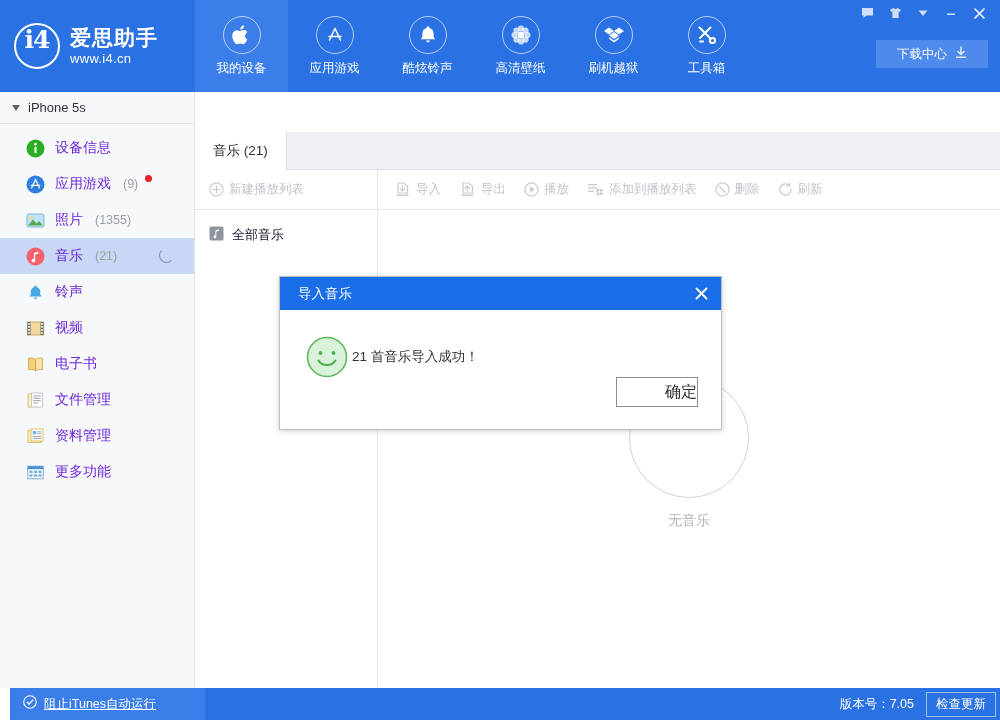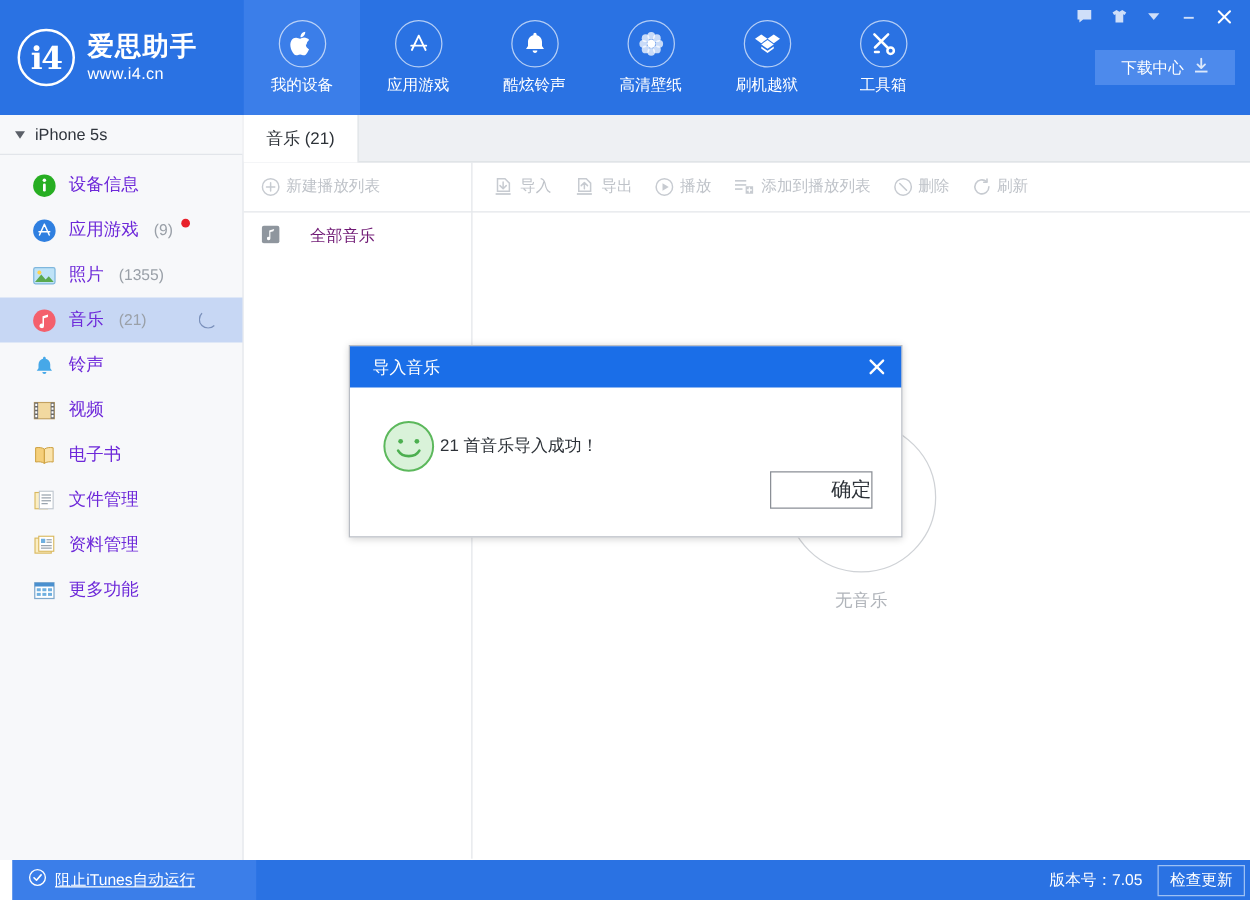--- a/index.html
+++ b/index.html
@@ -23,21 +23,21 @@
     overflow: hidden;
   }
   .brand {
     position: absolute; left: 0; top: 0;
     width: 195px; height: 92px;
     display: flex; align-items: center; padding-left: 14px;
   }
   .brand-logo {
     width: 46px; height: 46px; border-radius: 50%;
     border: 2.5px solid #ffffff;
-    display: flex; align-items: center; justify-content: center;
+    display: flex; justify-content: center;
     color: #fff; font-size: 25px; font-weight: bold;
     letter-spacing: -1px; font-family: "DejaVu Serif", serif;
   }
   .brand-text { margin-left: 10px; color: #fff; line-height: 1.05; }
   .brand-title { font-size: 21px; font-weight: bold; letter-spacing: 1px; }
   .brand-url { font-size: 13px; letter-spacing: 0.3px; margin-top: 3px; }
 
   .navtabs {
     position: absolute; left: 195px; top: 0;
     height: 92px; display: flex;
@@ -126,21 +126,21 @@
 
   
   .content {
     position: absolute; left: 195px; top: 92px;
     width: 805px; height: 596px;
     background: #ffffff;
   }
   .tabbar {
     height: 38px; background: #eef0f3;
     border-bottom: 1px solid #dcdfe4;
-    display: flex; align-items: flex-end;
+    display: flex; align-items: flex-end; margin-top: 40px;
   }
   .tabitem {
     height: 38px; padding: 0 18px;
     display: flex; align-items: center;
     font-size: 13.5px; color: #2d3238;
     background: #ffffff;
     border-right: 1px solid #dcdfe4;
     position: relative; top: 1px; cursor: pointer;
   }
 
@@ -154,23 +154,23 @@
   .tbgroup.right { padding-left: 16px; gap: 18px; }
   .tbitem { display: flex; align-items: center; gap: 5px; cursor: default; }
   .tbitem svg { display: block; }
 
   .panes { display: flex; height: 517px; }
   .listpane {
     width: 183px; border-right: 1px solid #e4e6ea;
     padding-top: 10px;
   }
   .listrow {
-    height: 30px; display: flex; align-items: flex-start;
-    gap: 24px; padding-left: 14px; cursor: pointer;
-    font-size: 13px; color: #701a75;
+    height: 30px; display: flex; align-items: center;
+    gap: 8px; padding-left: 14px; cursor: pointer;
+    font-size: 13px; color: #0f172a;
   }
   .mainpane {
     flex: 1; position: relative;
     display: flex; flex-direction: column;
     align-items: center; justify-content: center;
     padding-bottom: 30px;
   }
   .emptycircle {
     width: 120px; height: 120px; border-radius: 50%;
     border: 1.5px solid #cfd2d6;

